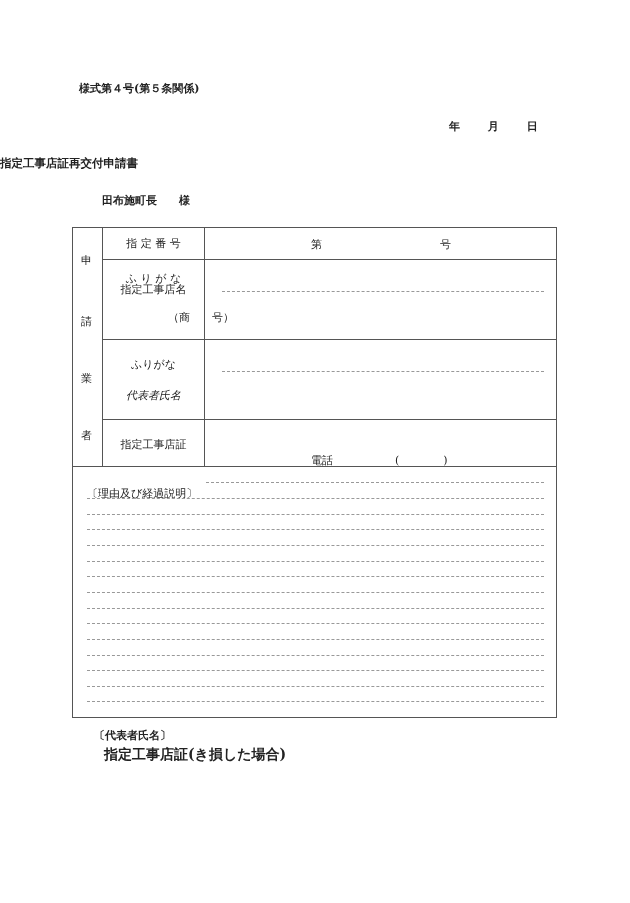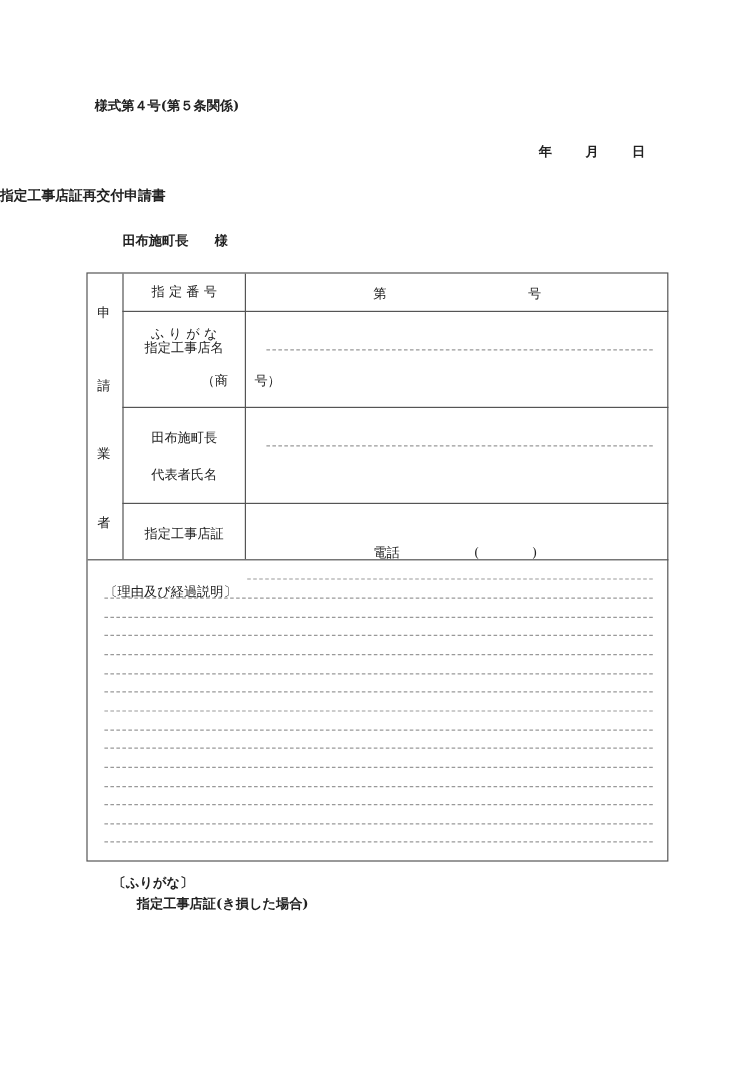--- a/index.html
+++ b/index.html
@@ -12,21 +12,21 @@
   .title { left:0; width:630px; top:156px; font-size:11.5px; }
   .addressee { left:102px; top:193px; font-size:11px; }
   .tbl { position:absolute; left:72px; top:227px; width:485px; height:491px;
          border:1px solid #555; box-sizing:border-box; }
   .vline { position:absolute; background:#555; width:1px; }
   .hline { position:absolute; background:#555; height:1px; }
   .dots { position:absolute; border-top:1px dashed #999; height:0; }
   .cell-text { position:absolute; white-space:nowrap; font-size:11px; }
   .center { text-align:center; }
   .attach-head { left:94px; top:728px; font-size:11px; }
-  .attach-item { left:114px; top:746px; font-size:11px; }
+  .attach-item { left:104px; top:746px; font-size:14px; }
 </style>
 </head>
 <body>
 
 <div class="abs form-number">様式第４号(第５条関係)</div>
 
 <div class="abs date-line">
   <span style="width:35px">年</span>
   <span style="width:35px">月</span>
   <span>日</span>
@@ -55,22 +55,22 @@
   <div class="cell-text" style="left:238px; top:9px;">第</div>
   <div class="cell-text" style="left:367px; top:9px;">号</div>
   <div class="abs" style="left:132px; top:0; width:352px; height:31px;"></div>
 
   <div class="cell-text center" style="left:30px; width:101px; top:43px;">ふ り が な</div>
   <div class="cell-text center" style="left:30px; width:101px; top:54px;">指定工事店名</div>
   <div class="cell-text" style="left:48px; top:82px;margin-left:47px;">（商　　号）</div>
   <div class="dots" style="left:149px; width:322px; top:63px;"></div>
   <div class="abs" style="left:132px; top:32px; width:352px; height:79px;"></div>
 
-  <div class="cell-text center" style="left:30px; width:101px; top:129px;">田布施町長</div>
-  <div class="cell-text center" style="left:30px; width:101px; top:160px;">代表者氏名</div>
+  <div class="cell-text center" style="left:30px; width:101px; top:129px;">ふりがな</div>
+  <div class="cell-text center" style="left:30px; width:101px; top:160px;font-style:italic;">代表者氏名</div>
   <div class="dots" style="left:149px; width:322px; top:143px;"></div>
   <div class="abs" style="left:132px; top:112px; width:352px; height:79px;"></div>
 
   <div class="cell-text center" style="left:30px; width:101px; top:209px;">指定工事店証</div>
   <div class="cell-text" style="left:238px; top:225px;">電話</div>
   <div class="cell-text" style="left:322px; top:225px;">(　　　　)</div>
   <div class="abs" style="left:132px; top:192px; width:352px; height:46px;"></div>
 
   <div class="cell-text" style="left:14px; top:258px;">〔理由及び経過説明〕</div>
   <div class="dots" style="left:133px; width:338px; top:254px;"></div>
@@ -84,14 +84,14 @@
   <div class="dots" style="left:14px; width:457px; top:380px;"></div>
   <div class="dots" style="left:14px; width:457px; top:395px;"></div>
   <div class="dots" style="left:14px; width:457px; top:411px;"></div>
   <div class="dots" style="left:14px; width:457px; top:427px;"></div>
   <div class="dots" style="left:14px; width:457px; top:442px;"></div>
   <div class="dots" style="left:14px; width:457px; top:458px;"></div>
   <div class="dots" style="left:14px; width:457px; top:473px;"></div>
   <div class="abs" style="left:0; top:239px; width:484px; height:251px;"></div>
 </div>
 
-<div class="abs attach-head">〔ふりがな〕</div>
+<div class="abs attach-head">〔代表者氏名〕</div>
 <div class="abs attach-item">指定工事店証(き損した場合)</div>
 
 </body></html>

